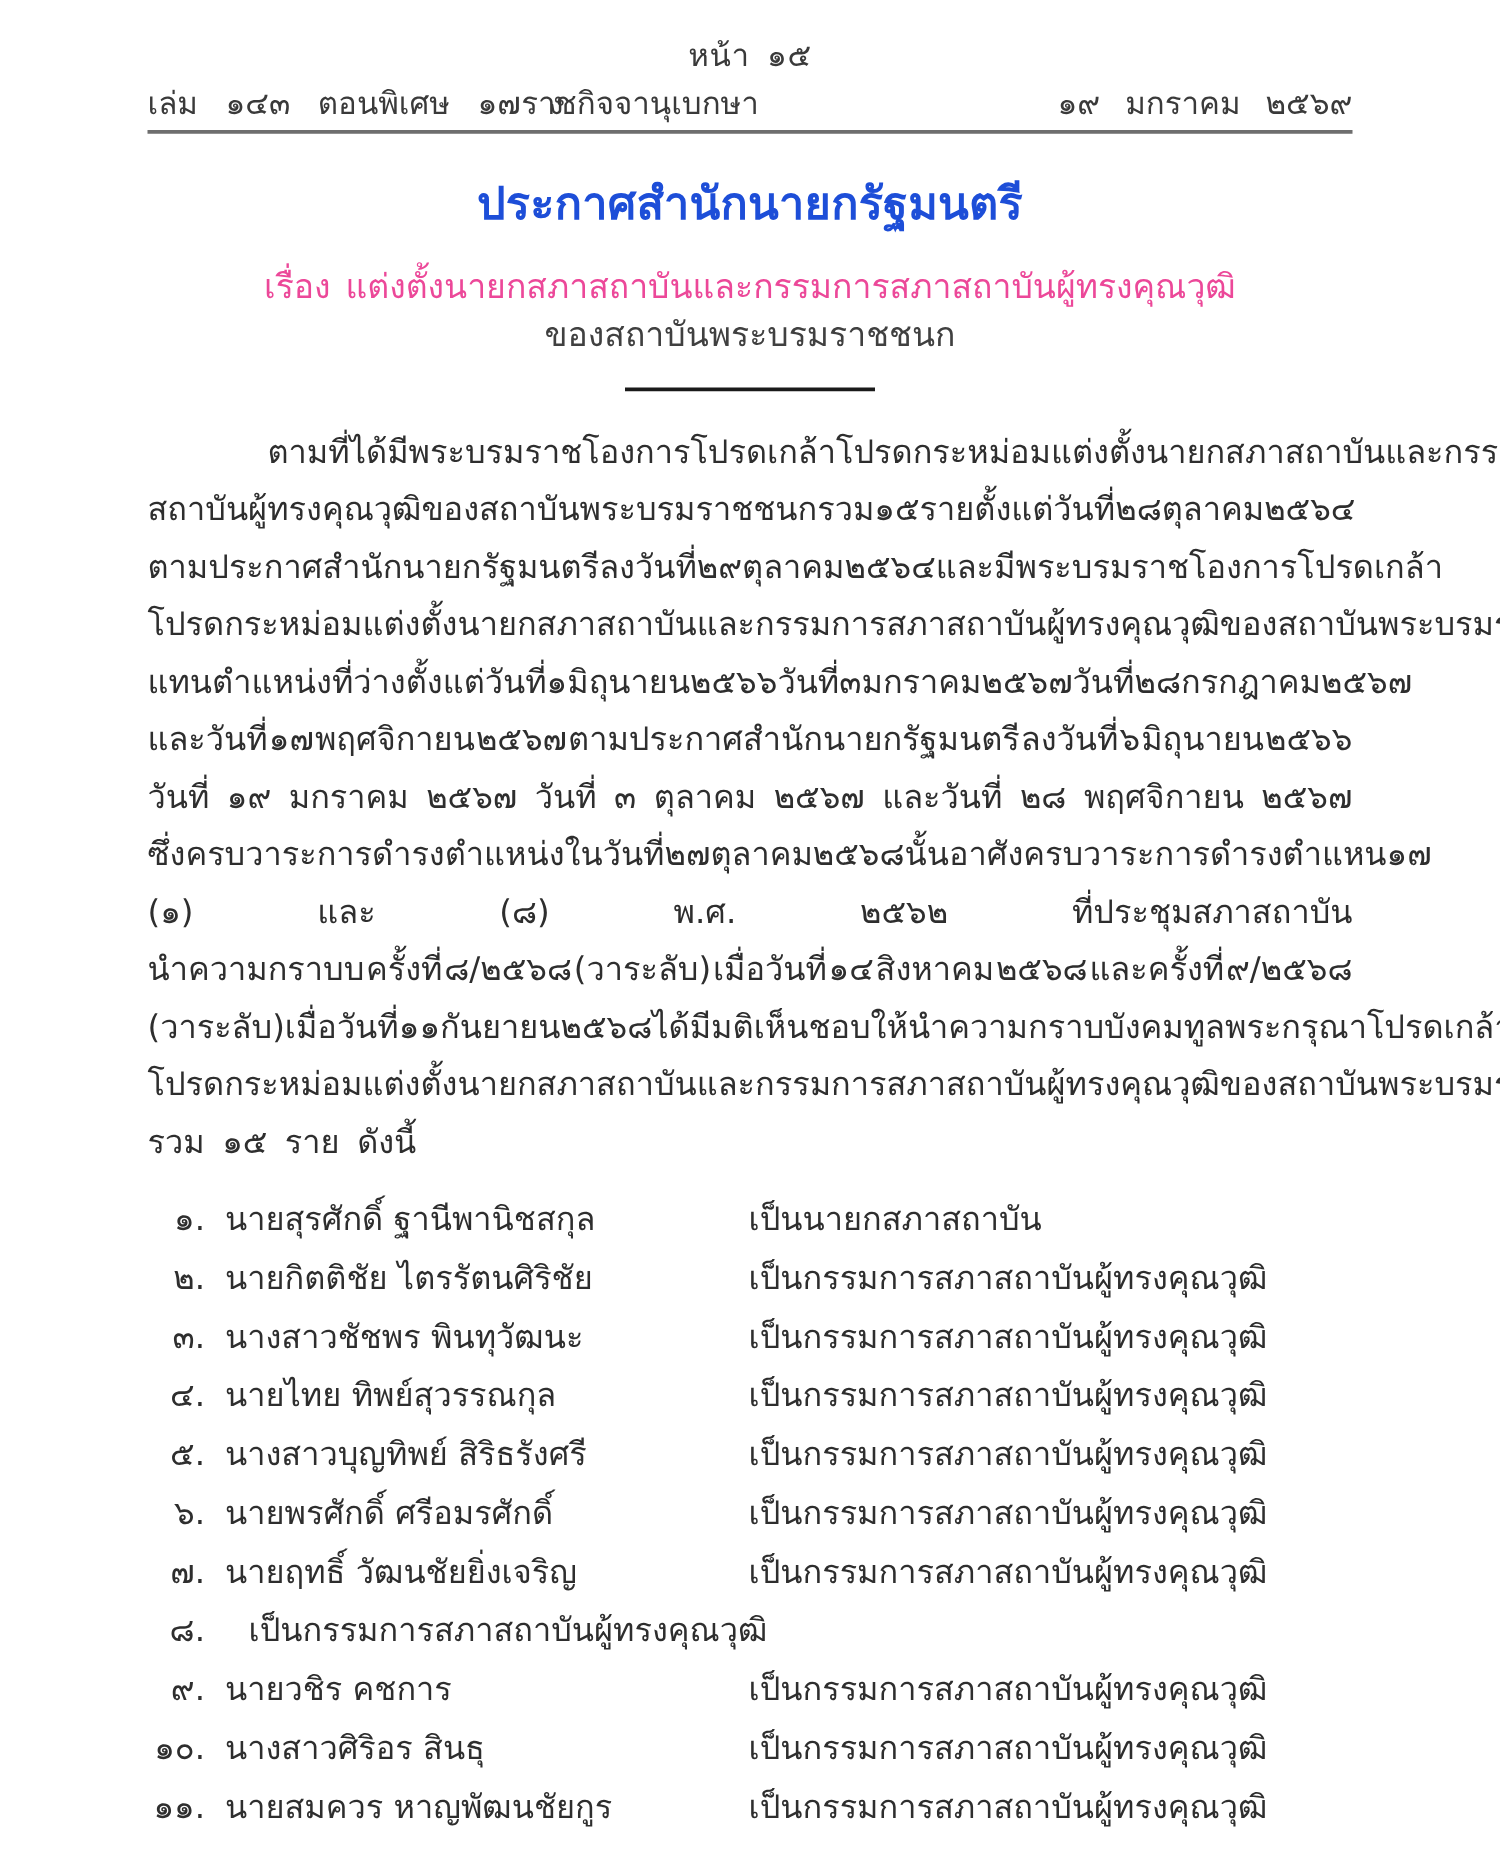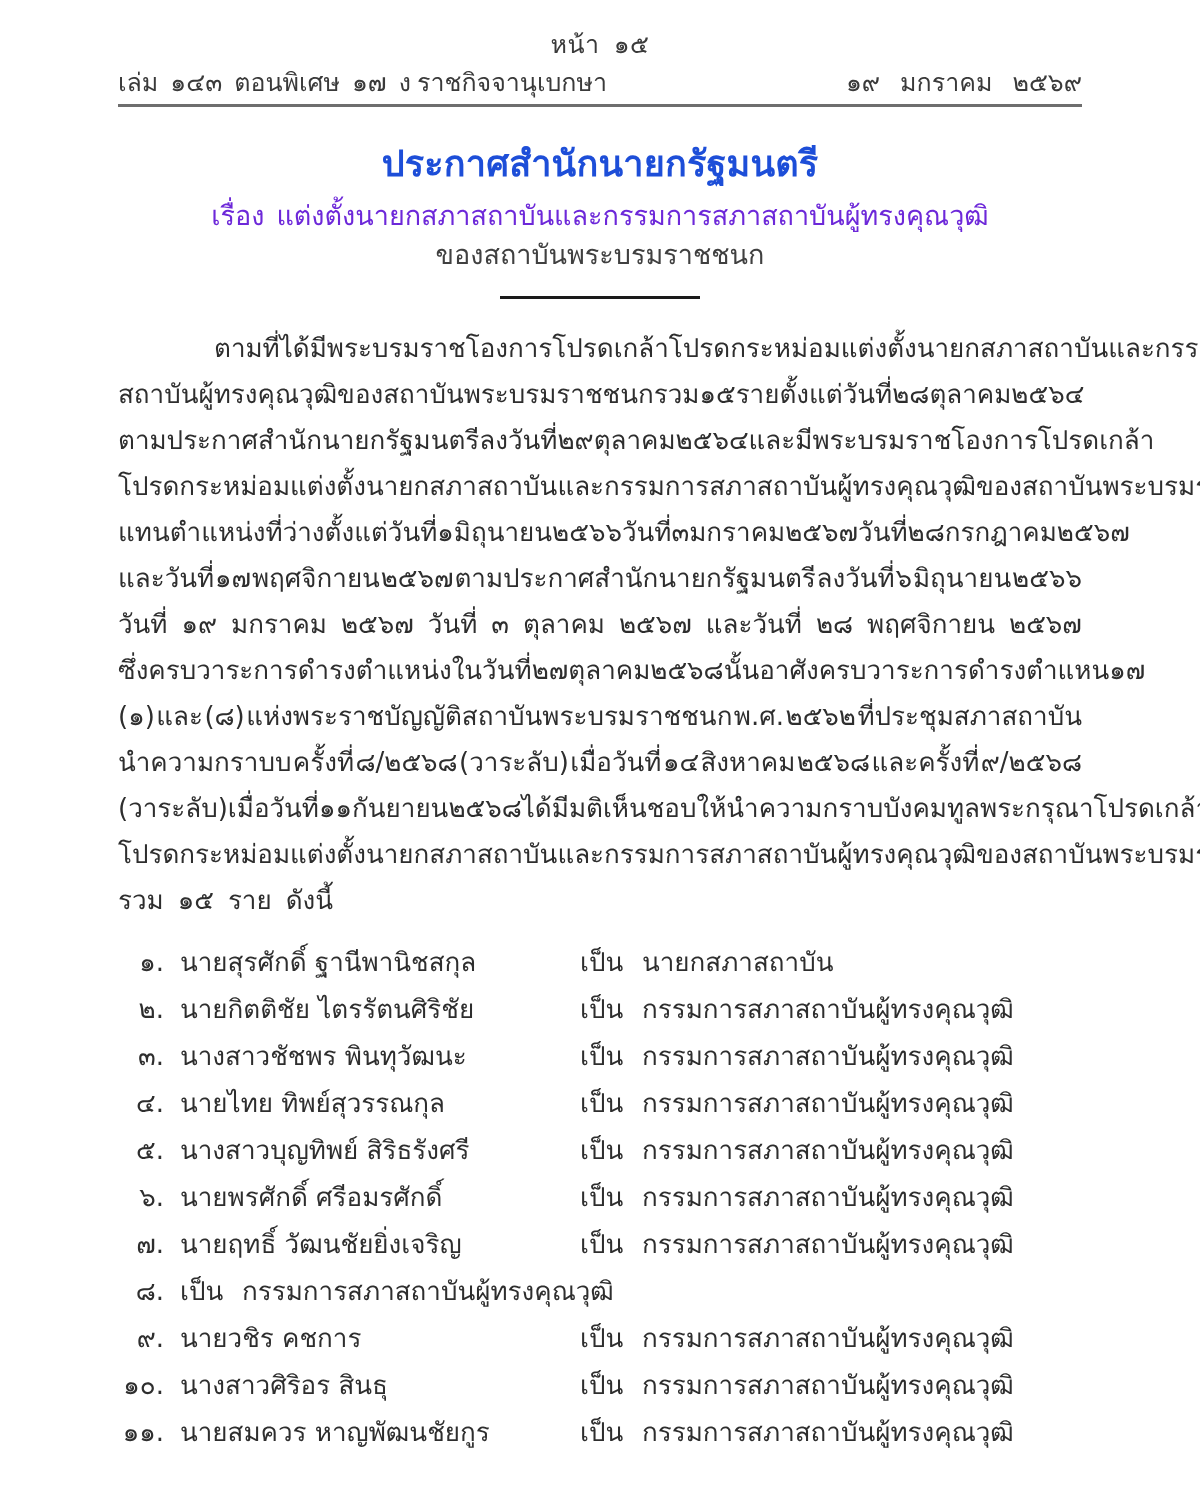--- a/index.html
+++ b/index.html
@@ -43,21 +43,21 @@
     display: flex;
     align-items: flex-end;
     justify-content: space-between;
     margin-top: 8px;
     font-size: 25px;
     line-height: 1.2;
     color: #3a3a3a;
   }
   .header-left {
     display: flex;
-    gap: 12px;
+    gap: 22px;
     white-space: nowrap;
     text-align: center;
   }
   .header-center {
     position: absolute;
     left: 0;
     right: 16px;
     text-align: center;
     font-size: 25px;
     pointer-events: none;
@@ -84,22 +84,22 @@
   .doc-title {
     font-size: 36px;
     font-weight: bold;
     line-height: 1.25;
     color: #1d4ed8;
     letter-spacing: 0.2px;
   }
   .doc-subject {
     font-size: 27px;
     line-height: 1.45;
-    margin-top: 10px;
-    color: #6d28d9;
+    margin-top: 24px;
+    color: #ec4899;
   }
   .doc-subject .subject-label { margin-right: 12px; }
   .doc-subject-2 {
     font-size: 27px;
     line-height: 1.45;
     margin-top: 0;
     color: #404040;
   }
   .title-divider {
     width: 200px;
@@ -147,20 +147,21 @@
     padding-right: 16px;
     box-sizing: border-box;
   }
   .appt-name {
     width: 400px;
     flex: 0 0 400px;
   }
   .appt-as {
     width: 62px;
     flex: 0 0 62px;
+    text-align: right;
   }
   .appt-position {
     flex: 1 1 auto;
   }
 </style>
 </head>
 <body>
 
 <div class="page">
 
@@ -273,21 +274,20 @@
         <span class="seg">ตุลาคม</span>
         <span class="seg">๒๕๖๘</span>
         <span class="seg">นั้น</span>
         <span class="seg">อาศังครบวาระการดำรงตำแหน</span>
         <span class="seg">๑๗</span>
       </div>
       <div class="body-line">
         <span class="seg">(๑)</span>
         <span class="seg">และ</span>
         <span class="seg">(๘)</span>
-        <span class="seg">แห่งพระราชบัญญัติสถาบันพระบรมราชชนก</span>
         <span class="seg">พ.ศ.</span>
         <span class="seg">๒๕๖๒</span>
         <span class="seg">ที่ประชุมสภาสถาบัน</span>
       </div>
       <div class="body-line">
         <span class="seg">นำความกราบบ</span>
         <span class="seg">ครั้งที่</span>
         <span class="seg">๘/๒๕๖๘</span>
         <span class="seg">(วาระลับ)</span>
         <span class="seg">เมื่อวันที่</span>

